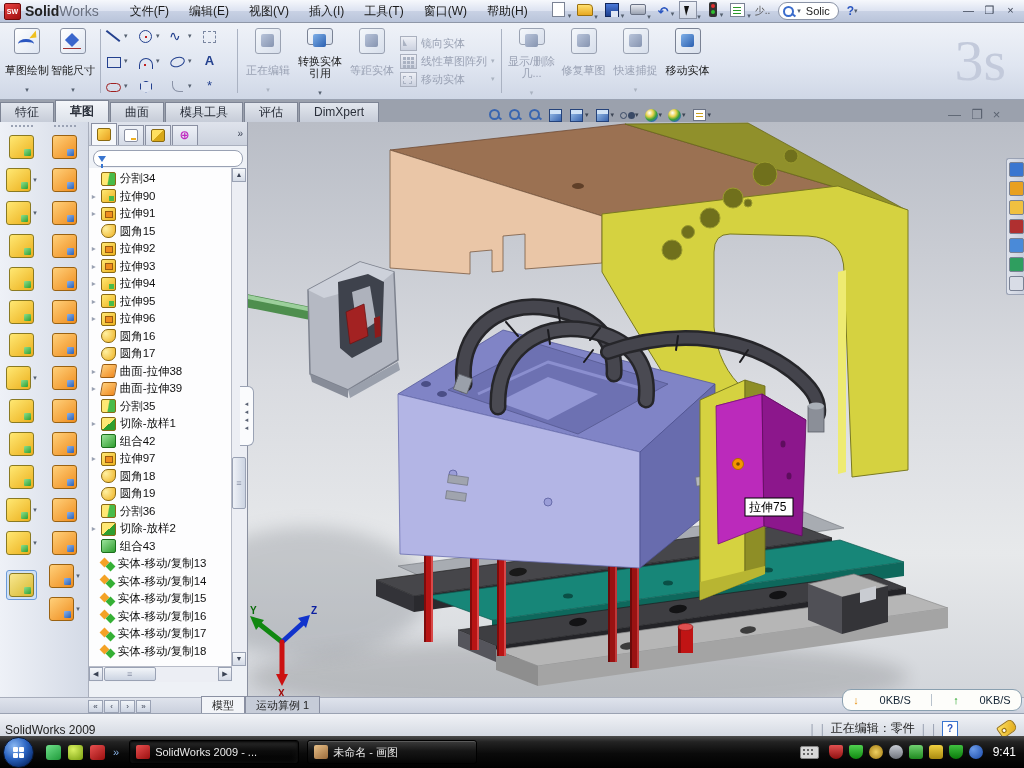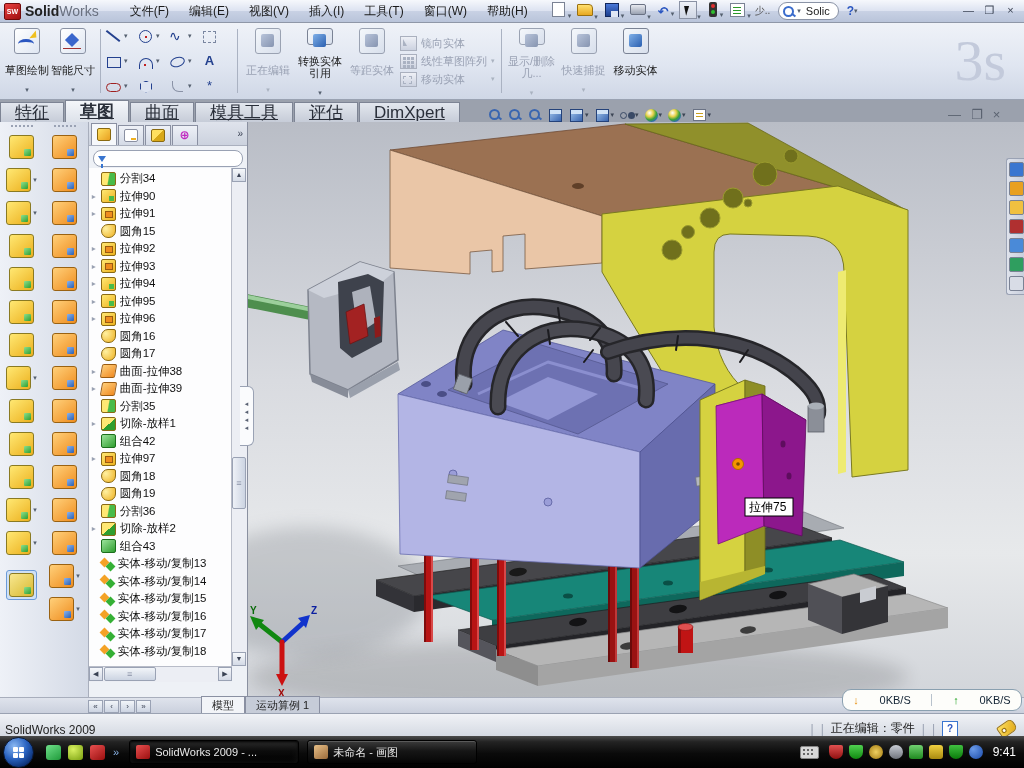--- a/index.html
+++ b/index.html
@@ -90,22 +90,22 @@
   #stackcol{display:flex;flex-direction:column;justify-content:center;gap:3px;margin-left:2px;}
   .stackrow{display:flex;align-items:center;gap:4px;font-size:11px;color:#9aa2b4;}
   .stackrow .sico{width:15px;height:13px;border:1px solid #aab0be;background:linear-gradient(#eef0f6,#ccd2e0);position:relative;}
   .sico.si-mirror-entities:before{content:"";position:absolute;left:2px;top:2px;border-left:4px solid #aab2c2;border-top:7px solid transparent;}
   .sico.si-linear-sketch-pattern:before{content:"";position:absolute;left:2px;top:2px;width:3px;height:3px;background:#aab2c2;box-shadow:4px 0 #aab2c2,8px 0 #aab2c2,0 4px #aab2c2,4px 4px #aab2c2,8px 4px #aab2c2,0 8px #aab2c2,4px 8px #aab2c2,8px 8px #aab2c2;}
   .sico.si-move-entities:before{content:"";position:absolute;left:2px;top:3px;width:7px;height:6px;border:1px dashed #aab2c2;}
   .stackdrop{font-size:7px;color:#aab2c0;margin-left:auto;margin-right:2px;}
   #watermark{margin-left:auto;margin-right:18px;align-self:center;font-family:"Liberation Serif","DejaVu Serif",serif;font-size:58px;color:#c3cadb;line-height:58px;user-select:none;}
   
   #ribbonrow{left:0;top:100px;width:1024px;height:22px;background:#9ba1ad;display:flex;align-items:flex-end;}
-  .rtab{height:19px;line-height:19px;padding:0 14px;font-size:17px;color:#2a2f3a;
-    background:linear-gradient(#e3e7ee,#c6ccd8);border:1px solid #7d8494;border-bottom:none;margin-right:1px;text-decoration:underline;}
+  .rtab{height:19px;line-height:19px;padding:0 14px;font-size:12px;color:#2a2f3a;
+    background:linear-gradient(#e3e7ee,#c6ccd8);border:1px solid #7d8494;border-bottom:none;margin-right:1px;}
   .rtab.active{background:linear-gradient(#f4f6fa,#dde2ea);height:21px;line-height:21px;font-weight:bold;}
   
   #main{left:0;top:122px;width:1024px;height:575px;display:flex;background:#c6cad2;}
   
   #lefttools{width:88px;height:100%;background:linear-gradient(90deg,#eef1f7,#d4dae6);display:flex;border-right:1px solid #a8aebc;}
   .ltcol{width:43px;display:flex;flex-direction:column;align-items:center;padding-top:3px;}
   .ltcol .grip{width:22px;height:4px;border-top:2px dotted #9aa2b4;margin-bottom:4px;}
   .tool{display:flex;align-items:center;gap:2px;margin-bottom:9px;}
   .tico{width:23px;height:22px;border-radius:3px;border:1px solid #8a7a22;background:linear-gradient(140deg,#ffe873,#ecb01e);position:relative;}
   .tico:after{content:"";position:absolute;right:2px;bottom:2px;width:7px;height:7px;background:linear-gradient(140deg,#8ee08e,#2f9e2f);border-radius:1px;}
@@ -350,20 +350,24 @@
         <span>移动实体</span>
         <span class="stackdrop">▾</span>
       </div>
     </div>
   <div class="csep"></div>
   <div id="rightbtns">
       <div class="bigbtn w52 disabled">
         <span class="gicon"></span>
         <span class="blab">显示/删除几...</span>
         <span class="bdrop">▾</span>
+      </div>
+      <div class="bigbtn w52 disabled">
+        <span class="gicon"></span>
+        <span class="blab">修复草图</span>
       </div>
       <div class="bigbtn w52 disabled">
         <span class="gicon"></span>
         <span class="blab">快速捕捉</span>
         <span class="bdrop">▾</span>
       </div>
       <div class="bigbtn w52 en">
         <span class="gicon"></span>
         <span class="blab">移动实体</span>
       </div>

